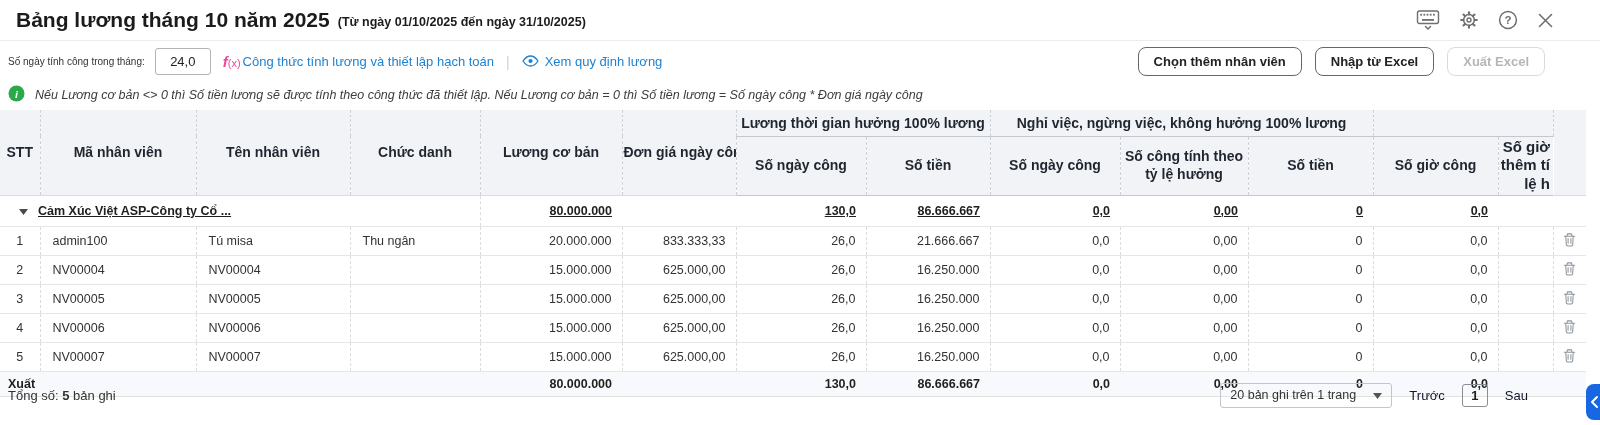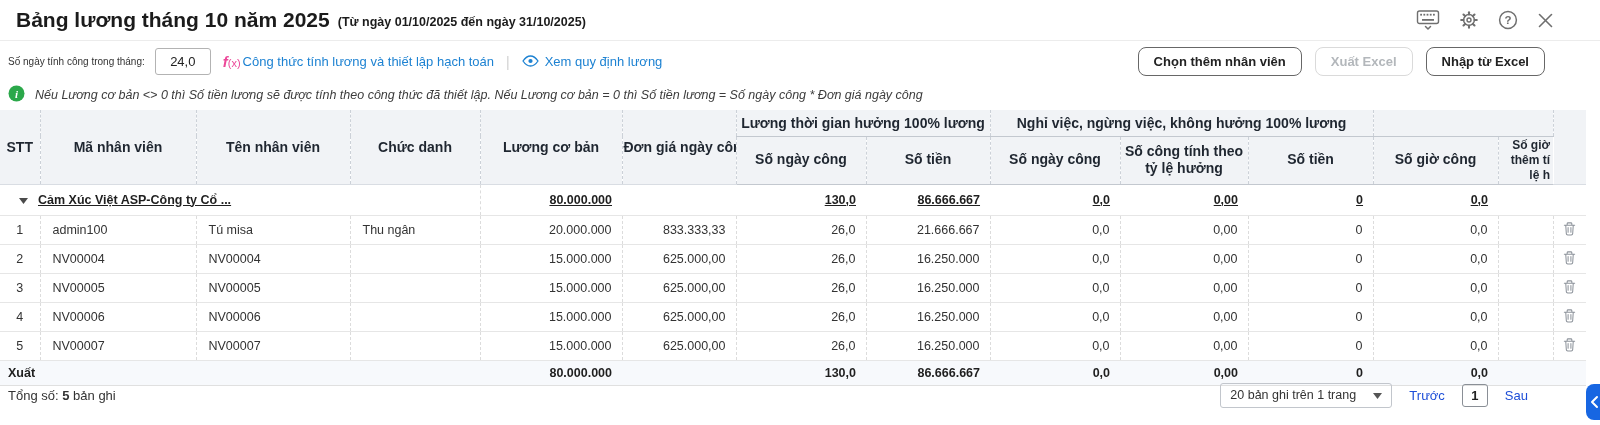--- a/index.html
+++ b/index.html
@@ -39,21 +39,21 @@
   
   .table-wrap{position:absolute;top:110px;left:0;width:1586px;}
   table{border-collapse:collapse;table-layout:fixed;width:1586px;}
   th,td{overflow:hidden;white-space:nowrap;box-sizing:border-box;}
   thead th{background:#f1f3f6;font-size:14px;font-weight:bold;color:#1f2630;text-align:center;
     border-right:1px dashed #ccd1d8;border-bottom:1px solid #d9dde3;vertical-align:middle;}
   thead tr.ghr th{height:26px;}
   thead tr.shr th{height:42px;white-space:normal;line-height:1.25;border-bottom:1px solid #c3c8cf;}
   thead tr.ghr th.span2{border-bottom:1px solid #c3c8cf;}
   thead th:last-child{border-right:none;}
-  th.clip-head{white-space:pre-line;text-align:right;padding-right:3px;font-size:12px;}
+  th.clip-head{white-space:pre-line;text-align:right;padding-right:3px;font-size:15px;}
   tbody td{font-size:12.5px;color:#333;border-right:1px dashed #dcdcdc;border-bottom:1px solid #e6e6e6;
     height:29px;}
   tbody td:last-child{border-right:none;}
   td.l{text-align:left;padding-left:12px;}
   td.r{text-align:right;padding-right:10px;}
   td.c{text-align:center;}
   tr.company-row td{font-weight:bold;color:#1f1f1f;border-right:none;height:31px;text-decoration:underline;}
   tr.company-row td.name-cell{border-right:1px dashed #dcdcdc;}
   .company-name-inner{display:flex;align-items:center;gap:10px;padding-left:18px;}
   tr.total-row td{font-weight:bold;color:#1f1f1f;background:#f7f9fc;border-right:none;
@@ -62,21 +62,21 @@
   .trash-btn{cursor:pointer;display:inline-flex;align-items:center;justify-content:center;}
 
   
   .footer{position:absolute;top:378px;left:0;right:0;height:34px;display:flex;align-items:center;
     padding:0 8px;box-sizing:border-box;}
   .records{font-size:13px;color:#333;}
   .records b{font-weight:bold;}
   .pagination{margin-left:auto;display:flex;align-items:center;gap:17px;margin-right:64px;}
   .page-size{display:flex;align-items:center;justify-content:space-between;width:152px;height:23px;
     border:1px solid #c2c6cc;border-radius:3px;padding:0 9px;font-size:12.5px;color:#333;cursor:pointer;}
-  .pg-dim{font-size:13px;color:#1d4ed8;cursor:pointer;}
+  .pg-dim{font-size:13px;color:#0f172a;cursor:pointer;}
   .page-box{min-width:24px;height:21px;border:1px solid #8a8f96;border-radius:3px;display:flex;
     align-items:center;justify-content:center;font-size:13px;font-weight:bold;color:#222;}
   .chat-btn{position:absolute;left:1586px;top:384px;width:36px;height:36px;border-radius:8px;
     background:#1766e2;display:flex;align-items:center;padding-left:3px;box-sizing:border-box;cursor:pointer;}
 </style>
 </head>
 <body>
 
 <div class="app">
 
@@ -141,22 +141,22 @@
       <span>
         <svg width="17" height="12" viewBox="0 0 17 12">
             <path d="M1 6c2.3-3.4 4.8-5 7.5-5S13.7 2.6 16 6c-2.3 3.4-4.8 5-7.5 5S3.3 9.4 1 6z" fill="none" stroke="#1d82d2" stroke-width="1.3"></path>
             <circle cx="8.5" cy="6" r="2.1" fill="#1d82d2"></circle>
           </svg>
       </span>
       <span class="link">Xem quy định lương</span>
     </span>
     <div class="toolbar-buttons">
       <button class="btn">Chọn thêm nhân viên</button>
+      <button class="btn">Nhập từ Excel</button>
       <button class="btn disabled">Xuất Excel</button>
-      <button class="btn">Nhập từ Excel</button>
     </div>
   </div>
 
   <div class="note-row">
     <span>
       <svg width="17" height="17" viewBox="0 0 17 17">
           <circle cx="8.5" cy="8.5" r="8" fill="#2ba84a"></circle>
           <text x="8.5" y="12.6" text-anchor="middle" font-size="11" font-style="italic" font-weight="bold" fill="#fff" font-family="Liberation Serif, serif">i</text>
         </svg>
     </span>

